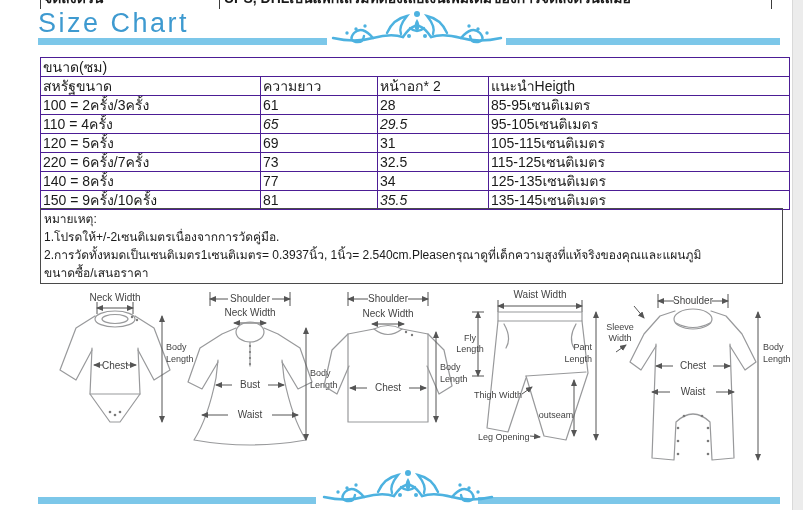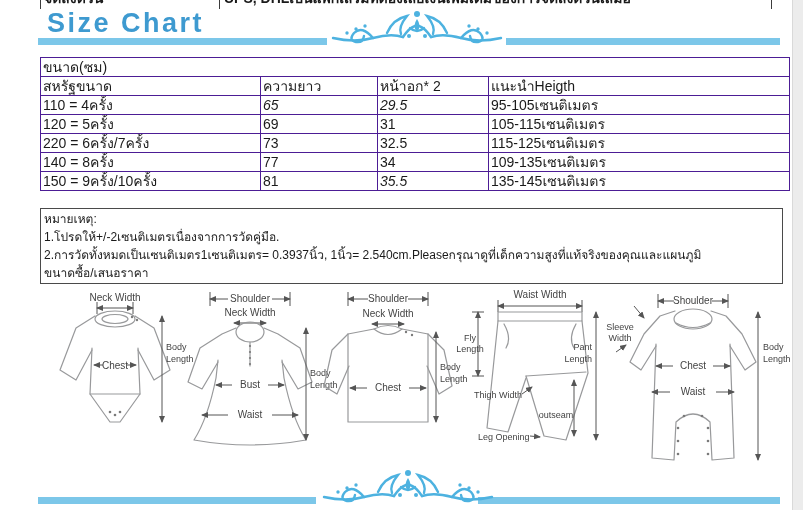--- a/index.html
+++ b/index.html
@@ -39,21 +39,21 @@
 
   <div class="abs gray-strip"></div>
 
   <div class="abs top-clip">
     <div class="top-row">
       <div class="c1">จัดส่งด่วน</div>
       <div class="c2">UPS, DHLเป็นแพ็กเสริมที่ต้องเสียเงินเพิ่มเติมของการจัดส่งด่วนเสมอ</div>
     </div>
   </div>
 
-  <div class="abs sec-title" style="left:47px;top:8px;font-weight:bold;">Size Chart</div>
+  <div class="abs sec-title" style="left:38px;top:8px;">Size Chart</div>
   <div class="abs bar" style="left:38px;top:38px;width:289px;"></div>
   <div class="abs bar" style="left:506px;top:38px;width:274px;"></div>
   <svg class="abs" style="left:327px;top:6px;" width="180" height="42" viewBox="0 0 180 42">
     <g>
       <g id="ornHalf">
         <path class="orn" d="M6,32 Q28,37 46,32 Q64,27 76,31"></path>
         <path class="orn" d="M46,32 q-11,-13 -19,-5 q-6,7 2,9 q7,1 8,-6"></path>
         <path class="orn" d="M60,27 Q66,13 80,10 Q71,21 74,28"></path>
         <circle class="ornf" cx="20" cy="27" r="1.7"></circle>
         <circle class="ornf" cx="29" cy="23" r="1.7"></circle>
@@ -74,20 +74,26 @@
         <tr>
       <td colspan="4">ขนาด(ซม)</td>
     </tr>
     <tr>
       <td class="w1">สหรัฐขนาด</td>
       <td class="w2">ความยาว</td>
       <td class="w3">หน้าอก* 2</td>
       <td class="w4">แนะนำHeigth</td>
     </tr>
     <tr>
+      <td>100 = 2ครั้ง/3ครั้ง</td>
+      <td>61</td>
+      <td>28</td>
+      <td>85-95เซนติเมตร</td>
+    </tr>
+    <tr>
       <td>110 = 4ครั้ง</td>
       <td class="it">65</td>
       <td class="it">29.5</td>
       <td>95-105เซนติเมตร</td>
     </tr>
     <tr>
       <td>120 = 5ครั้ง</td>
       <td>69</td>
       <td>31</td>
       <td>105-115เซนติเมตร</td>
@@ -95,21 +101,21 @@
     <tr>
       <td>220 = 6ครั้ง/7ครั้ง</td>
       <td>73</td>
       <td>32.5</td>
       <td>115-125เซนติเมตร</td>
     </tr>
     <tr>
       <td>140 = 8ครั้ง</td>
       <td>77</td>
       <td>34</td>
-      <td>109-135เซนติเมตร</td>
+      <td>125-135เซนติเมตร</td>
     </tr>
     <tr>
       <td>150 = 9ครั้ง/10ครั้ง</td>
       <td>81</td>
       <td class="it">35.5</td>
       <td>135-145เซนติเมตร</td>
     </tr>
   </tbody>
     </table>
 

